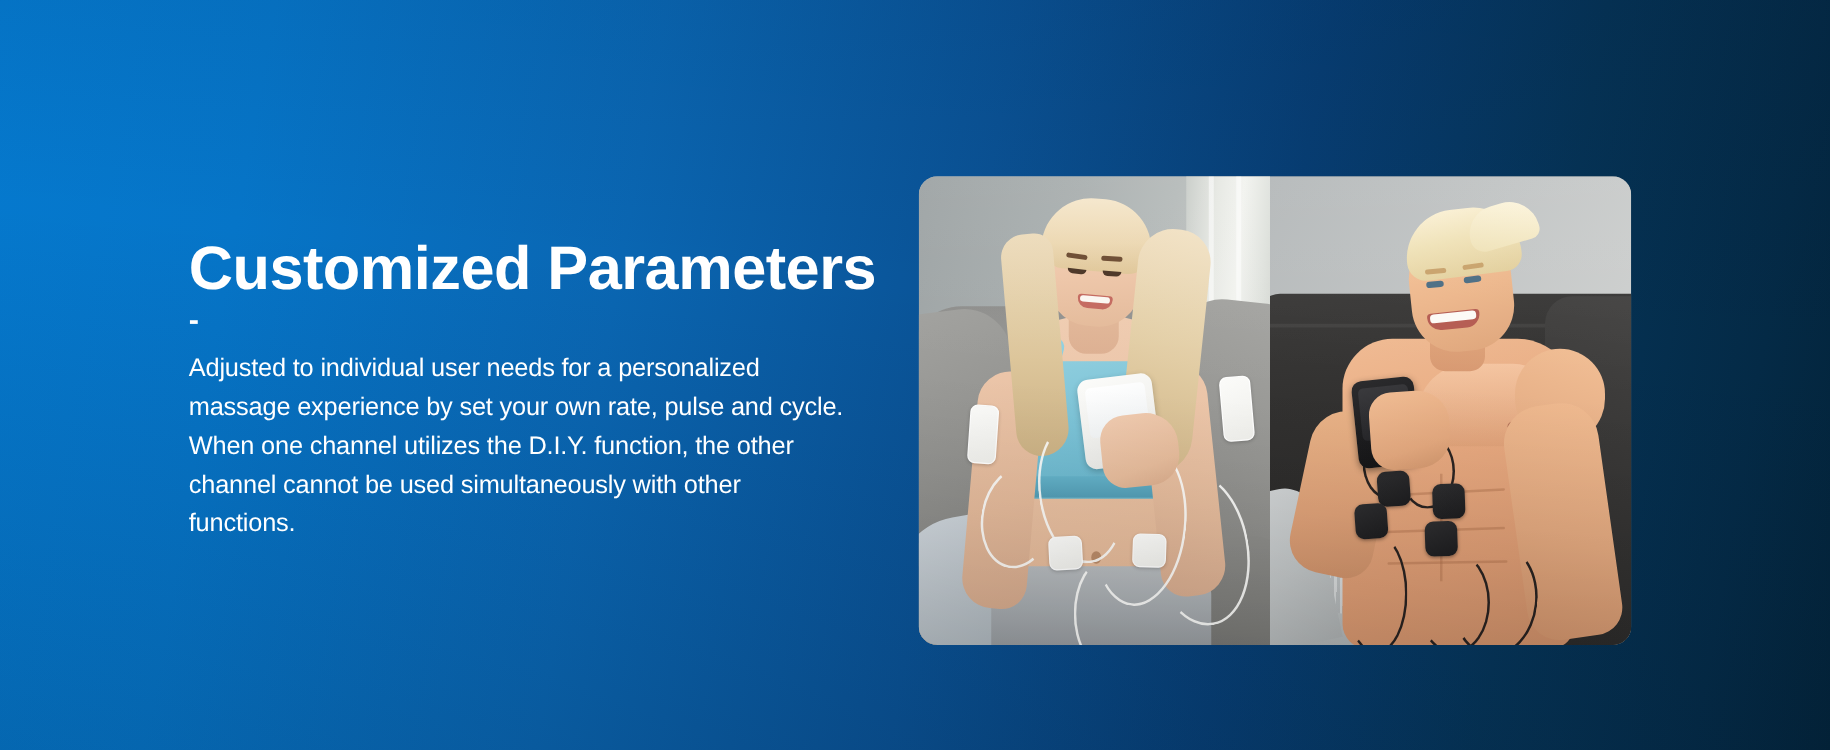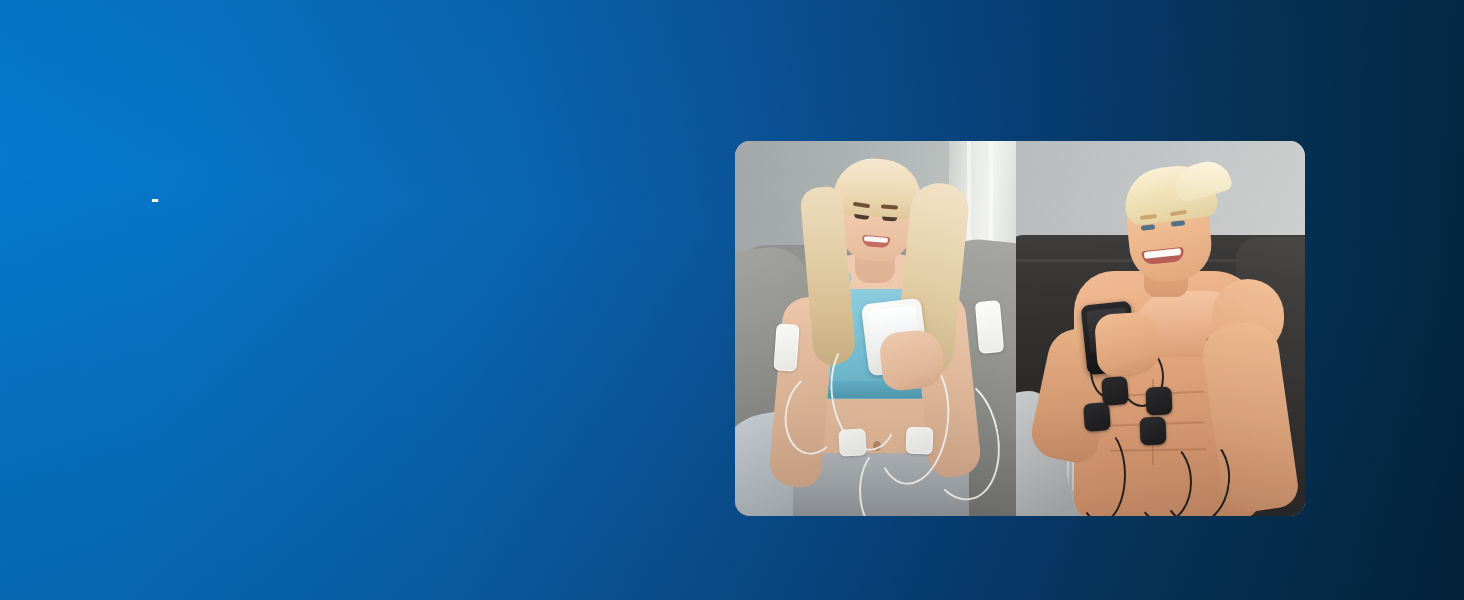--- a/index.html
+++ b/index.html
@@ -449,24 +449,26 @@
     background: linear-gradient(185deg, rgba(255,255,255,0.05) 0%, rgba(0,0,0,0.0) 45%, rgba(0,0,0,0.10) 100%);
     pointer-events: none;
   }
 </style>
 </head>
 <body>
 
 <div class="banner">
 
   <div class="text-col">
+    <h1 class="headline">Customized Parameters</h1>
 
 
     <div class="subhead-dash">-</div>
 
+    <p class="body-copy">Adjusted to individual user needs for a personalized massage experience by set your own rate, pulse and cycle. When one channel utilizes the D.I.Y. function, the other channel cannot be used simultaneously with other functions.</p>
   </div>
 
   <div class="photo-panel">
 
     <div class="photo photo-left">
       <div class="l-wall"></div>
       <div class="l-window">
         <div class="l-window-bar" style="left:18px"></div>
         <div class="l-window-bar" style="left:40px"></div>
       </div>

